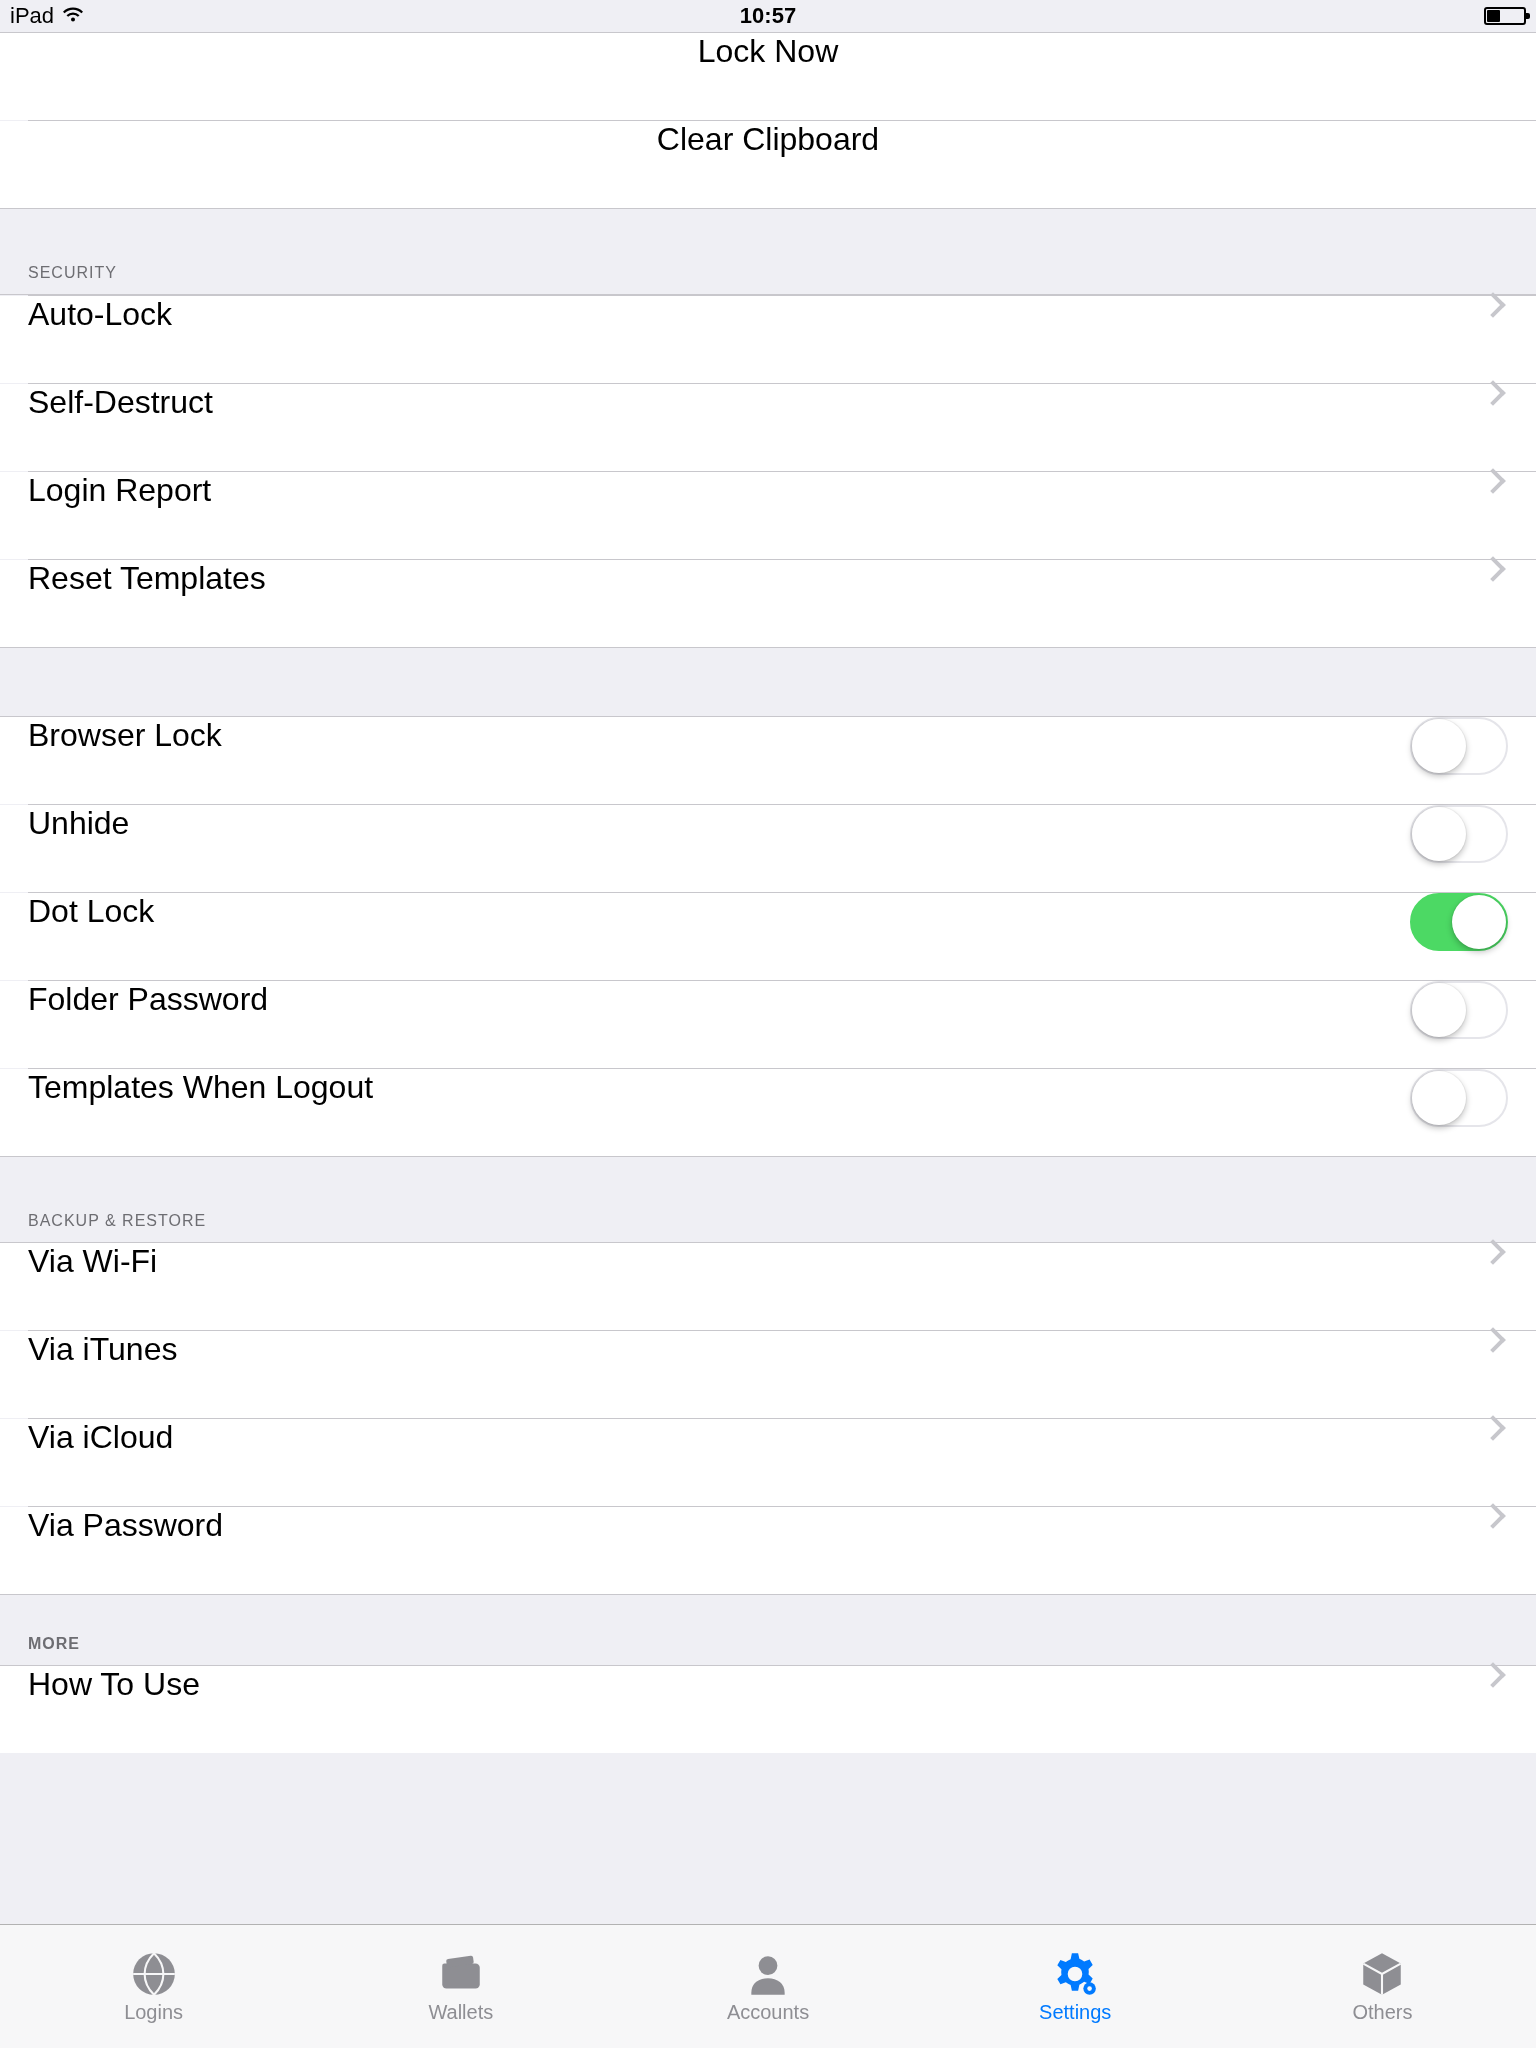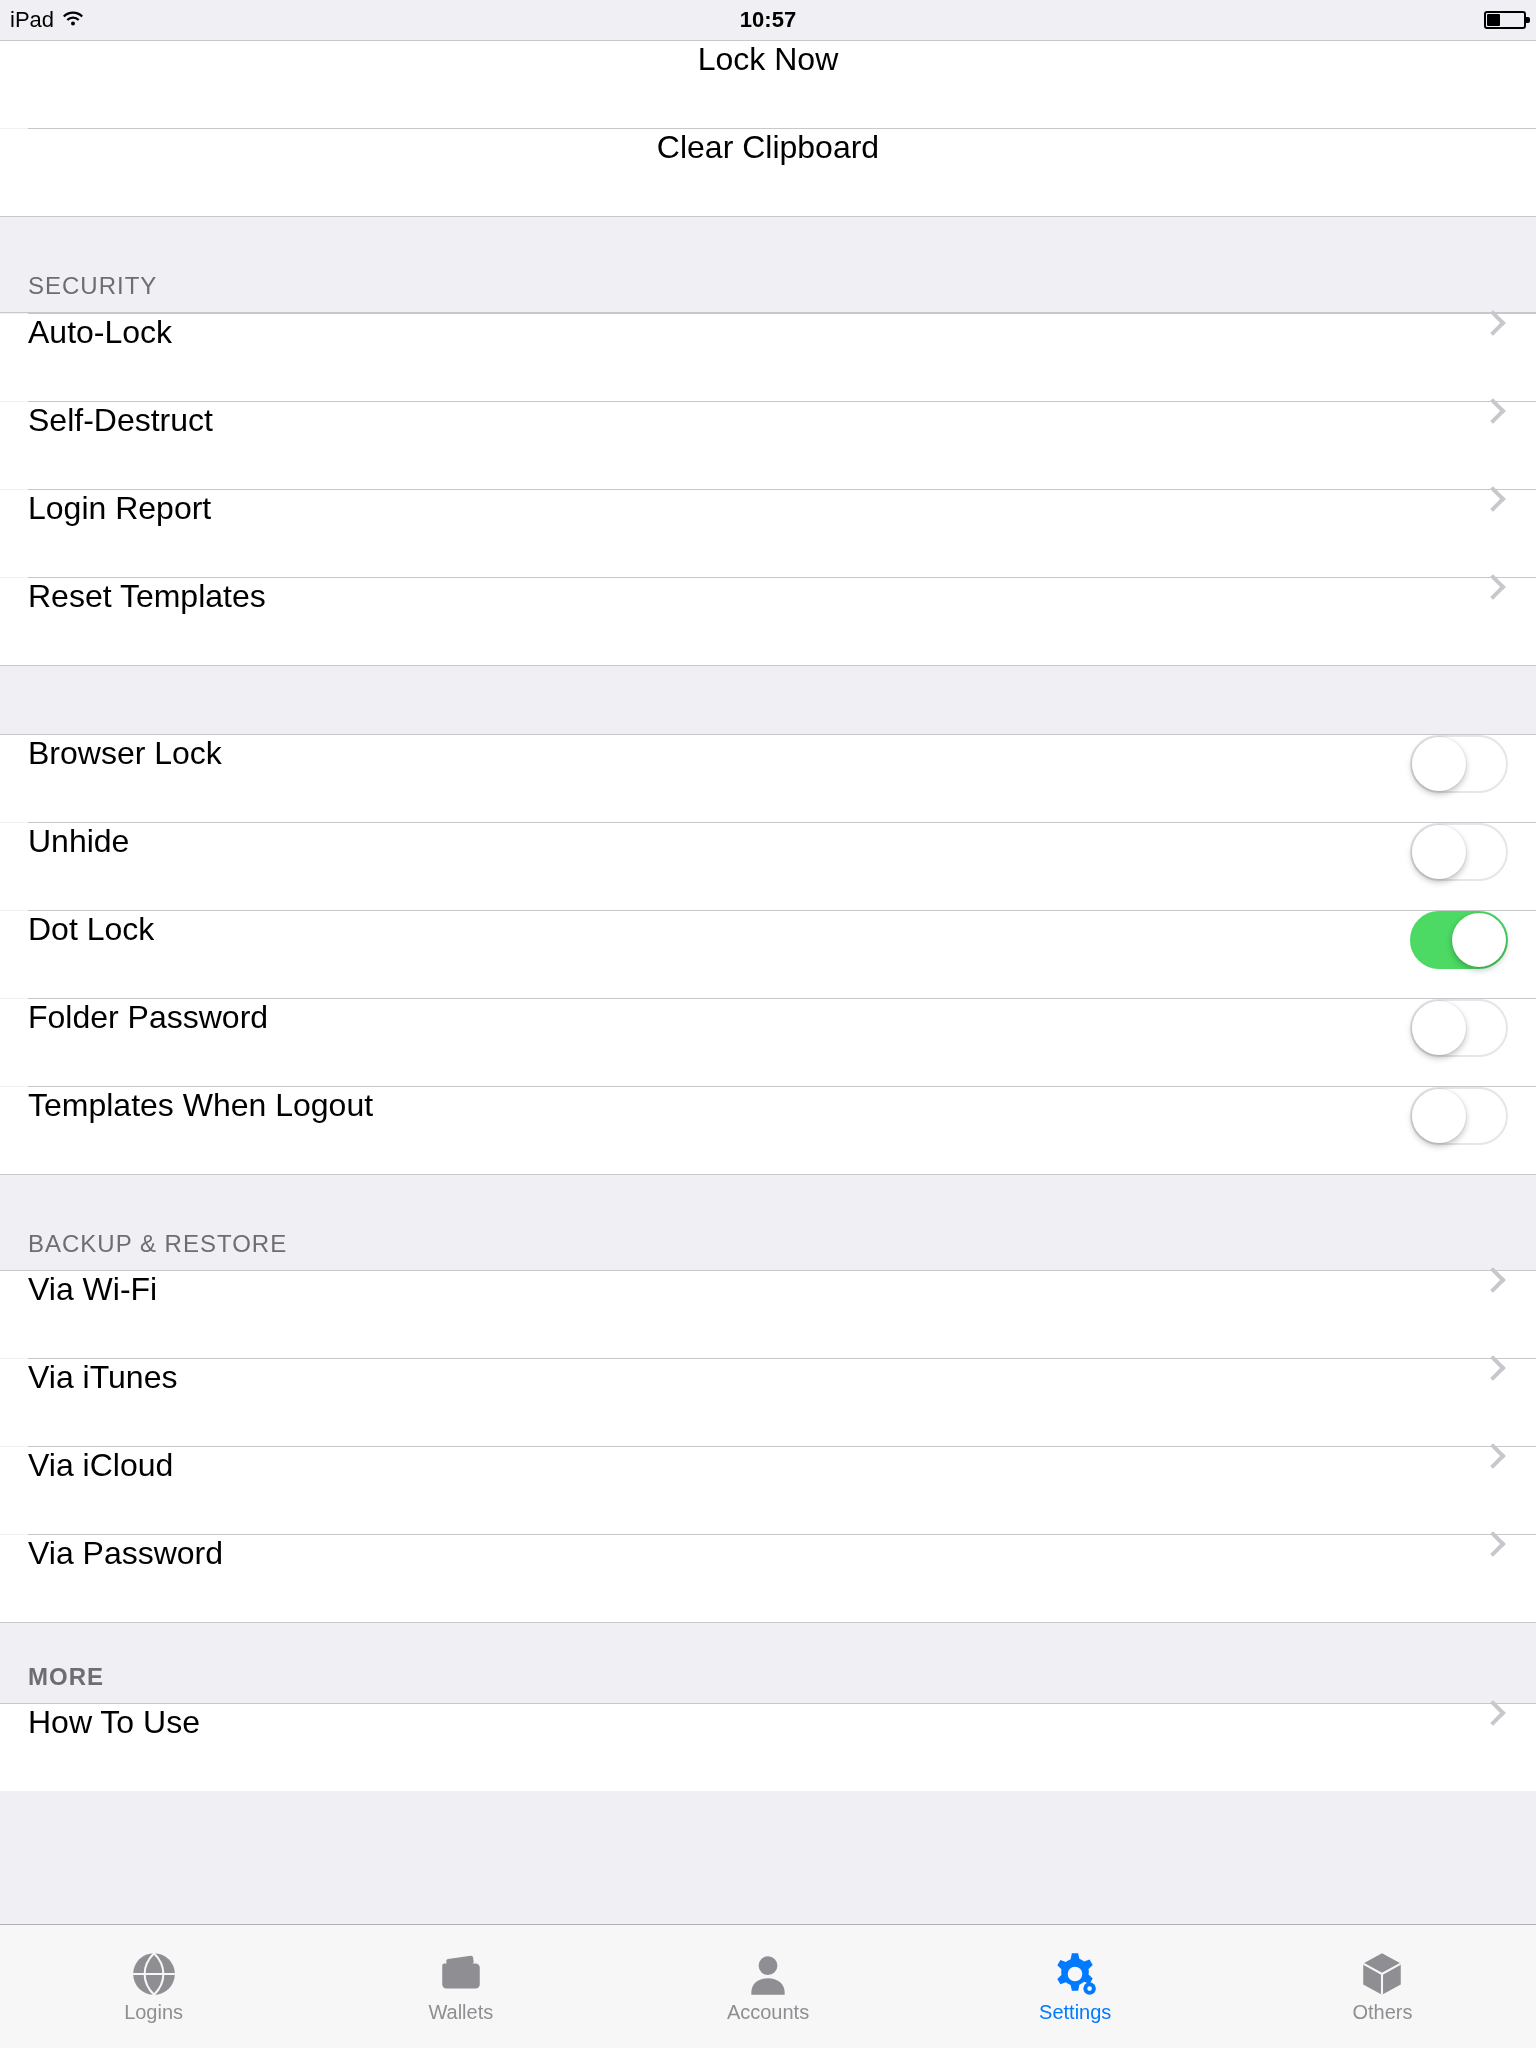--- a/index.html
+++ b/index.html
@@ -8,21 +8,21 @@
     font-family: -apple-system, "Helvetica Neue", Helvetica, Arial, sans-serif;
     background: #efeff4;
     display: flex;
     flex-direction: column;
     overflow: hidden;
     font-weight: 300;
   }
 
   
   .status-bar {
-    height: 40px;
+    height: 32px;
     display: flex;
     align-items: center;
     justify-content: space-between;
     padding: 16px 10px;
     font-size: 22px;
     color: #000;
     background: #efeff4;
     font-weight: 400;
   }
   .status-left { display: flex; align-items: center; gap: 8px; }
@@ -38,21 +38,21 @@
     background:#000; border-radius:0 2px 2px 0;
   }
   .battery-level { position:absolute; left:1px; top:1px; bottom:1px; width:35%; background:#000; border-radius:1px;}
 
   
   .content {
     flex: 1 1 auto;
     overflow: hidden;
   }
   .group-header {
-    font-size: 24px;
+    font-size: 16px;
     color: #6d6d72;
     letter-spacing: 1px;
     padding: 55px 28px 12px 28px;
     text-transform: uppercase;
     font-weight: 400;
   }
   .group-header.short-top { padding-top: 40px; font-weight: bold; }
 
   .row {
     background: #fff;

